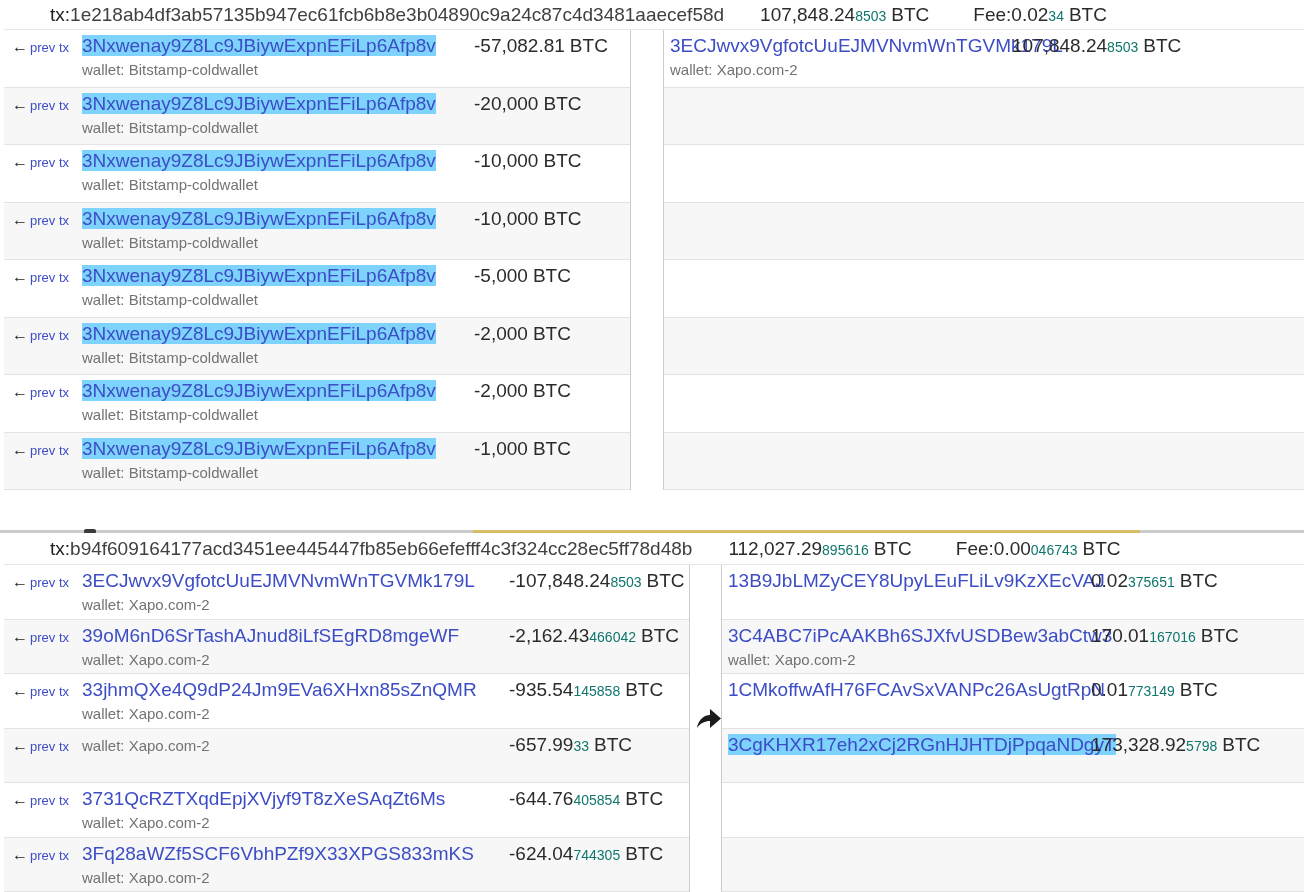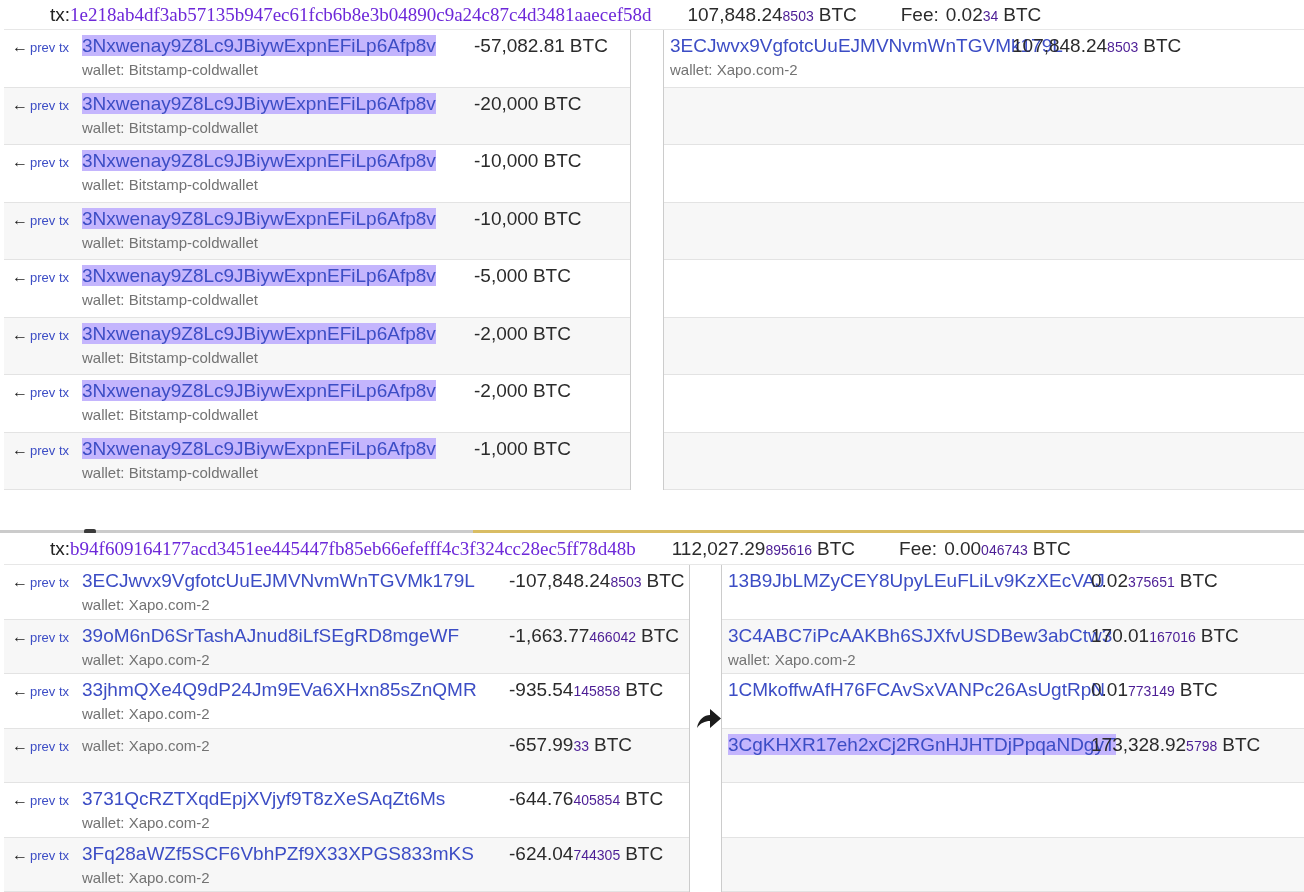--- a/index.html
+++ b/index.html
@@ -17,24 +17,24 @@
   .tx-header {
     display: flex; align-items: center;
     padding-left: 46px;
     font-size: 19px; color: #222;
     white-space: nowrap;
     border-bottom: 1px solid #e7e7e7;
     background: #fff;
   }
   #tx1 .tx-header { height: 30px; }
   #tx2 .tx-header { height: 32px; }
-  .txid-link { color: #6d28d9; text-decoration: none; font-family: Liberation Serif, serif; }
+  .txid-link { color: #404040; text-decoration: none; }
   .tx-total { margin-left: 36px; color: #2b2b2b; }
   .tx-fee { margin-left: 44px; color: #2b2b2b; }
-  .fee-label { margin-right: 7px; }
+  .fee-label { }
 
   .cols { display: flex; position: relative; align-items: flex-start; }
   .col { flex: none; }
   #tx1 .col-left  { width: 627px; border-right: 1px solid #ccc; }
   #tx1 .col-gap   { width: 32px; }
   #tx1 .col-right { width: 644px; border-left: 1px solid #ccc; flex: 1; }
   #tx2 .col-left  { width: 686px; border-right: 1px solid #ccc; }
   #tx2 .col-gap   { width: 31px; }
   #tx2 .col-right { width: 586px; border-left: 1px solid #ccc; flex: 1; }
 
@@ -55,25 +55,25 @@
 
   .addrblock { flex: none; }
   #tx1 .col-left  .addrblock { width: 392px; }
   #tx2 .col-left  .addrblock { width: 427px; }
   #tx1 .col-right .addrblock { width: 342px; }
   #tx2 .col-right .addrblock { width: 363px; }
   .col-right .row { padding-left: 6px; }
 
   .addrline { line-height: 22px; }
   .addr { font-size: 19px; color: #3c4dc5; white-space: nowrap; text-decoration: none; }
-  .addr.hl { background: #c4b5fd; }
+  .addr.hl { background: #7dd3fc; }
   .wallet { font-size: 15px; color: #737373; line-height: 19px; margin-top: 2px; white-space: nowrap; }
 
   .amt { font-size: 19px; color: #2b2b2b; white-space: nowrap; line-height: 22px; }
-  .sub { font-size: 14px; color: #4c1d95; }
+  .sub { font-size: 14px; color: #0f766e; }
   .unit { margin-left: 5px; }
 
   
   .divider { position: absolute; top: 530px; left: 0; width: 1304px; height: 3px; background: #cbcbcb; }
   .divider-gold { position: absolute; top: 0; left: 473px; width: 667px; height: 3px; background: #d9bd64; }
   .divider-dot { position: absolute; top: -1px; left: 84px; width: 12px; height: 5px; background: #3a3a3a; border-radius: 2px; }
 
   
   .out-arrow { position: absolute; left: 692px; top: 142px; width: 26px; height: 22px; }
   .out-arrow svg { display: block; }
@@ -196,21 +196,21 @@
             <div class="wallet">wallet: Xapo.com-2</div>
           </div>
         <div class="amt"><span>-107,848.24</span><span class="sub">8503</span><span class="unit">BTC</span></div>
       </div>
       <div class="row alt">
         <span class="prevtx"><span class="larrow">←</span><a class="link" href="#">prev tx</a></span>
         <div class="addrblock">
             <div class="addrline"><a class="addr" href="#">39oM6nD6SrTashAJnud8iLfSEgRD8mgeWF</a></div>
             <div class="wallet">wallet: Xapo.com-2</div>
           </div>
-        <div class="amt"><span>-1,663.77</span><span class="sub">466042</span><span class="unit">BTC</span></div>
+        <div class="amt"><span>-2,162.43</span><span class="sub">466042</span><span class="unit">BTC</span></div>
       </div>
       <div class="row">
         <span class="prevtx"><span class="larrow">←</span><a class="link" href="#">prev tx</a></span>
         <div class="addrblock">
             <div class="addrline"><a class="addr" href="#">33jhmQXe4Q9dP24Jm9EVa6XHxn85sZnQMR</a></div>
             <div class="wallet">wallet: Xapo.com-2</div>
           </div>
         <div class="amt"><span>-935.54</span><span class="sub">145858</span><span class="unit">BTC</span></div>
       </div>
       <div class="row alt">

